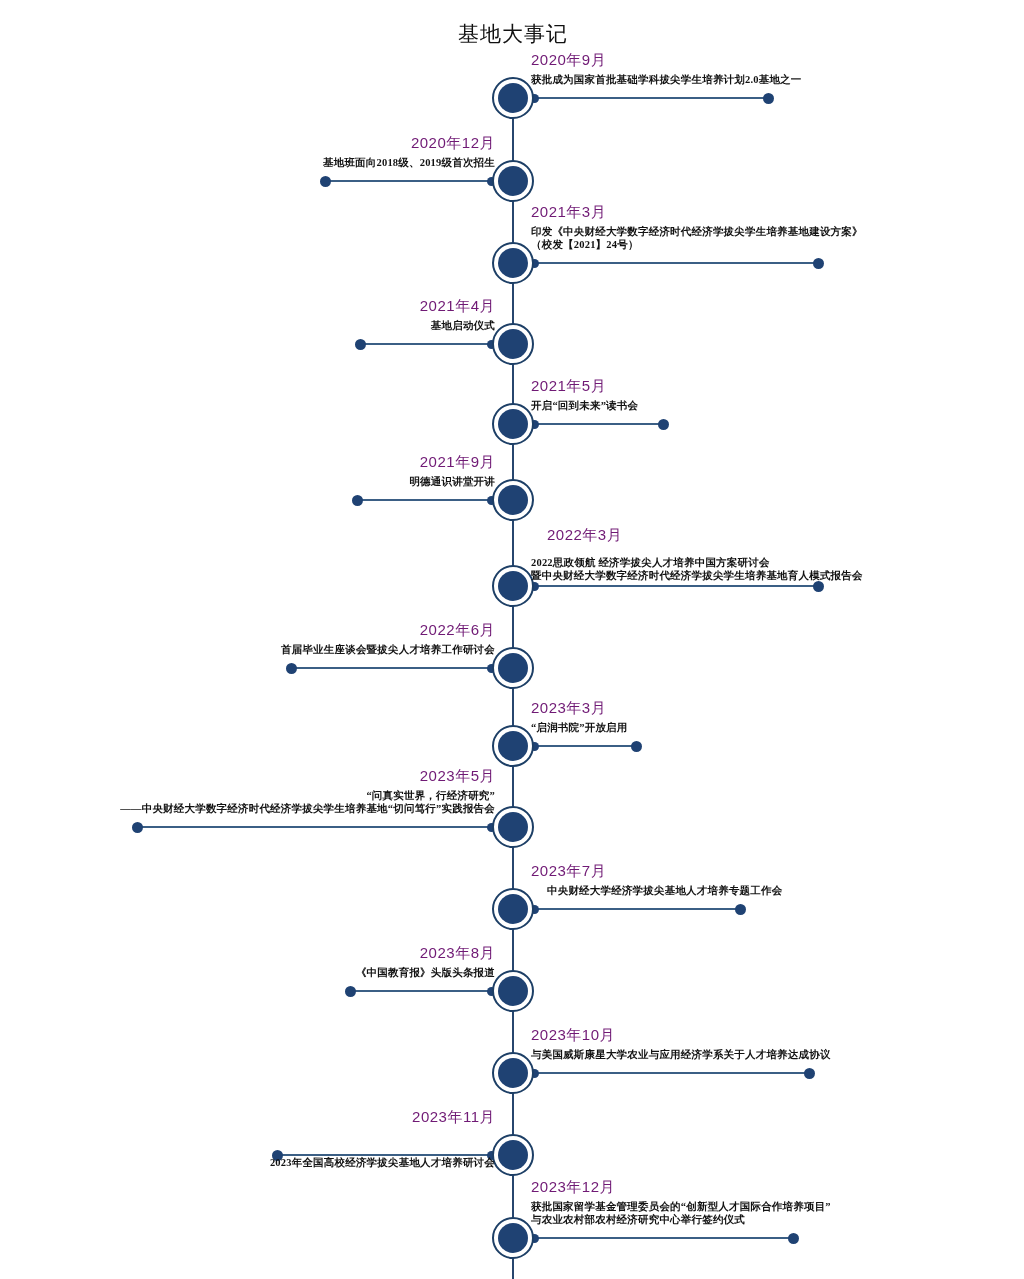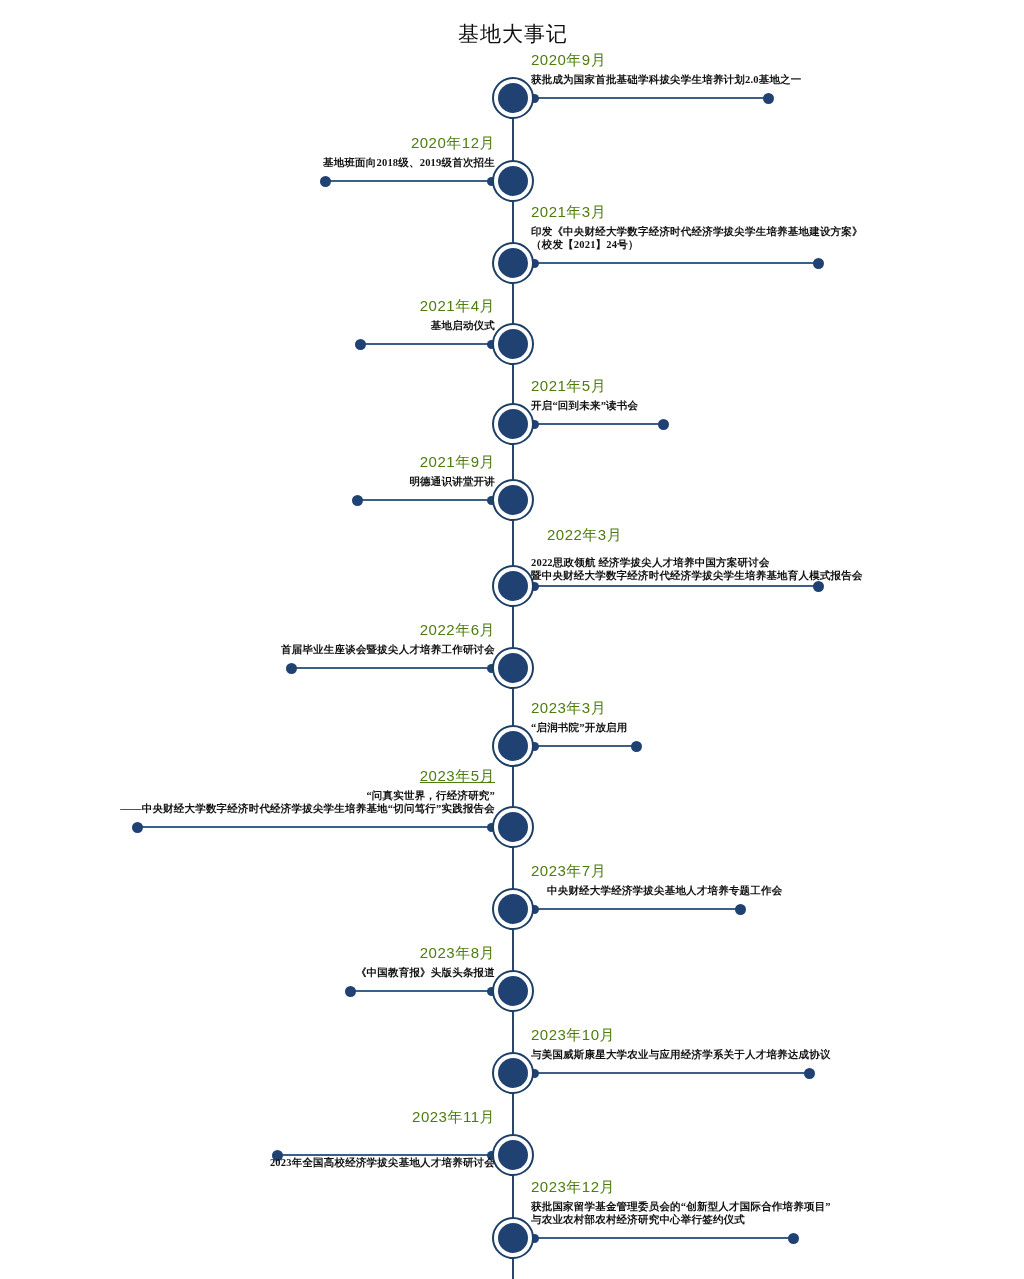--- a/index.html
+++ b/index.html
@@ -71,21 +71,21 @@
     top:-5px;
   }
   .dot.inner{width:9px;height:9px;top:-4px;}
 
   .label{
     position:absolute;
     white-space:nowrap;
   }
   .date{
     font-size:15px;
-    color:#4d7c0f;
+    color:#701a75;
     font-family:"Liberation Sans","DejaVu Sans",sans-serif;
     font-weight:400;
     letter-spacing:0.5px;
   }
   .desc{
     font-size:10.5px;
     font-weight:bold;
     color:#121212;
     line-height:13px;
     letter-spacing:0.2px;
@@ -191,21 +191,21 @@
       <div class="label date" style="top: -47px; left: 531px;">2023年3月</div>
       <div class="label desc" style="top: -25px; left: 531px;">
         <div>“启润书院”开放启用</div>
       </div>
     </div>
     <div class="event left" style="top: 827px;">
       <div class="branch" style="left: 137px; width: 376px;"></div>
       <div class="dot" style="left: 132px;"></div>
       <div class="dot inner" style="left: 487px;"></div>
       <div class="node"></div>
-      <div class="label date" style="top: -60px; left: auto; right: 529px; text-decoration: underline;">2023年5月</div>
+      <div class="label date" style="top: -60px; left: auto; right: 529px;">2023年5月</div>
       <div class="label desc" style="top: -38px; left: auto; right: 529px;">
         <div>“问真实世界，行经济研究”</div>
         <div>——中央财经大学数字经济时代经济学拔尖学生培养基地“切问笃行”实践报告会</div>
       </div>
     </div>
     <div class="event right" style="top: 909px;">
       <div class="branch" style="left: 513px; width: 227px;"></div>
       <div class="dot" style="left: 735px;"></div>
       <div class="dot inner" style="left: 530px;"></div>
       <div class="node"></div>

